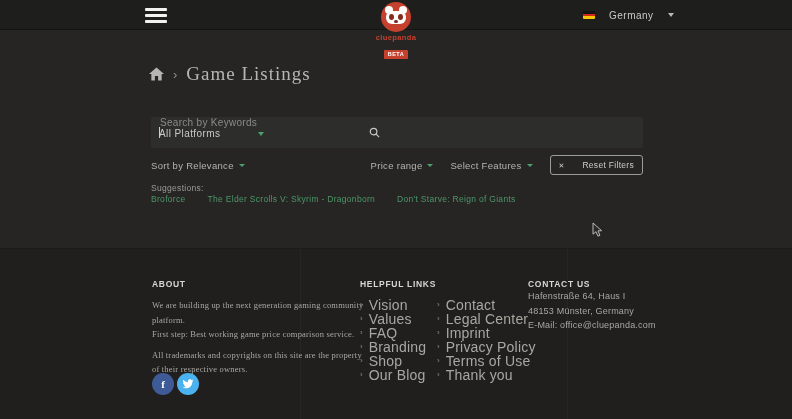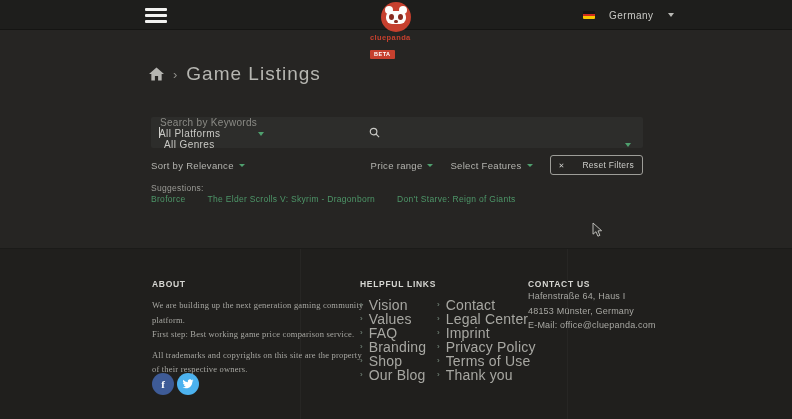--- a/index.html
+++ b/index.html
@@ -15,41 +15,41 @@
   
   .header {
     position: absolute; left:0; top:0; width:792px; height:30px;
     background:#1e1e1c; border-bottom:1px solid #151513;
   }
   .hamburger {
     position:absolute; left:145px; top:8px; width:22px; height:15px;
     display:flex; flex-direction:column; justify-content:space-between; cursor:pointer;
   }
   .hamburger div { height:3px; background:#f2f2f0; border-radius:1px; }
-  .logo { position:absolute; left:50%; transform:translateX(-50%); top:2px; width:52px; text-align:left; z-index:6; }
+  .logo { position:absolute; left:50%; transform:translateX(-50%); top:2px; width:52px; text-align:center; z-index:6; }
   .logo-circle { position:relative; width:30px; height:30px; border-radius:50%; background:#c6402e; margin:0 auto; }
   .logo-circle .ear { position:absolute; width:8px; height:8px; border-radius:50%; background:#fdfdfb; top:4px; }
   .logo-circle .ear.l { left:4px; } .logo-circle .ear.r { right:4px; }
   .logo-circle .face { position:absolute; left:5px; top:9px; width:20px; height:13px; background:#fdfdfb; border-radius:6px; }
   .logo-circle .eye { position:absolute; width:5px; height:6px; border-radius:50%; background:#872a1d; top:3px; }
   .logo-circle .eye.l { left:3px; } .logo-circle .eye.r { right:3px; }
   .logo-circle .mouth { position:absolute; left:8px; bottom:1px; width:4px; height:3px; border-radius:2px; background:#872a1d; }
   .logo-name { color:#c6402e; font-size:7.5px; font-weight:bold; letter-spacing:.4px; margin-top:1px; }
   .beta-badge { display:inline-block; background:#c6402e; color:#fff; font-size:5.5px; font-weight:bold; letter-spacing:.5px; padding:1px 4px 2px; border-radius:1px; margin-top:1px; }
   .lang { position:absolute; left:583px; top:7px; height:16px; display:flex; align-items:center; gap:14px; cursor:pointer; }
   .flag { width:12px; height:8px; border-radius:1px; overflow:hidden; display:flex; flex-direction:column; }
   .flag div { flex:1; }
   .flag .b { background:#141414; } .flag .r { background:#cf2b1d; } .flag .g { background:#f8c600; }
   .lang-label { color:#c9c9c5; font-size:10px; letter-spacing:.5px; }
   .caret-down { width:0; height:0; border-left:3.5px solid transparent; border-right:3.5px solid transparent; border-top:4px solid #b9b9b5; }
   
   .title-row { position:absolute; left:149px; top:63px; display:flex; align-items:center; gap:9px; }
   .home-ic { width:15px; height:14px; fill:#b5b5b1; cursor:pointer; }
   .crumb-sep { color:#8f8f8a; font-size:13px; }
-  .page-title { color:#b6b6b1; font-size:19px; letter-spacing:1px; font-weight:400; }
+  .page-title { color:#b6b6b1; font-size:19px; letter-spacing:1px; font-weight:400;font-family:Liberation Serif, serif; }
   
   .search-panel {
     position:absolute; left:151px; top:117px; width:492px; height:31px;
     background:#2d2d2b; border-radius:2px; display:flex; align-items:stretch;flex-direction:column;
   }
   .sp-divider { width:1px; background:#1f1f1d; }
   .search-box { width:238px; position:relative; display:flex; align-items:center; }
   .search-box input {
     width:100%; height:100%; background:transparent; border:none; outline:none;
     color:#c9c9c5; font-size:10px; padding:0 28px 0 9px; font-family:"Liberation Sans",sans-serif; letter-spacing:.3px;
@@ -158,24 +158,20 @@
         <circle cx="5" cy="5" r="3.6" fill="none" stroke="#c9c9c5" stroke-width="1.3"></circle>
         <line x1="7.8" y1="7.8" x2="11" y2="11" stroke="#c9c9c5" stroke-width="1.3"></line>
       </svg>
     </div>
     <div class="sp-divider"></div>
     <div class="dropdown platforms">
       <span class="dd-label">All Platforms</span>
       <div class="dd-caret"></div>
     </div>
     <div class="sp-divider"></div>
-    <div class="dropdown genres">
-      <span class="dd-label">All Genres</span>
-      <div class="dd-caret"></div>
-    </div>
   </div>
 
   <div class="filter-row">
     <div class="f-item">
       <span class="lbl">Sort by Relevance</span>
       <div class="f-caret"></div>
     </div>
     <div class="f-right">
       <div class="f-item">
         <span class="lbl">Price range</span>

